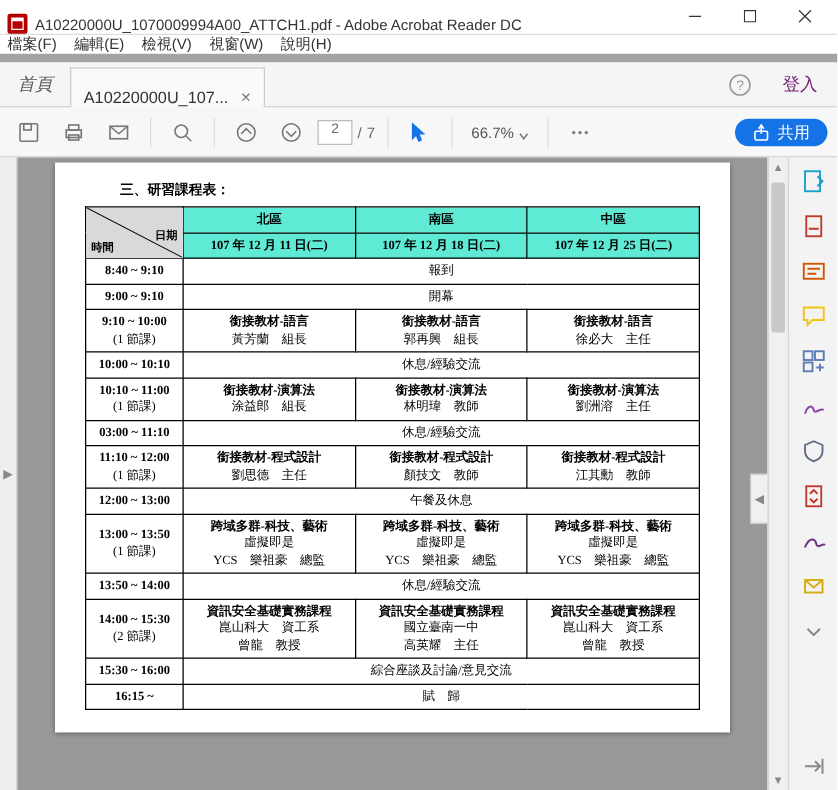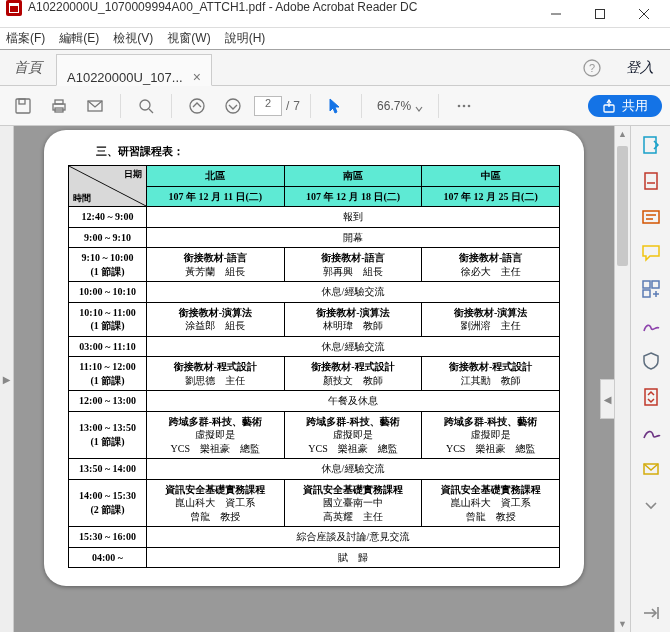--- a/index.html
+++ b/index.html
@@ -1,37 +1,37 @@
 <!DOCTYPE html>
 <html><head>
 <meta charset="utf-8">
 <style>
 * { margin: 0; padding: 0; box-sizing: border-box; }
 body { font-family: "Microsoft YaHei", "PingFang TC", sans-serif; font-size: 12px; background: #fff; width: 670px; height: 632px; overflow: hidden; position: relative; }
 
 
-.titlebar { height: 28px; background: #fff; border-bottom: 1px solid #ddd; display: flex; align-items: flex-start; padding: 0 4px; }
+.titlebar { height: 28px; background: #fff; border-bottom: 1px solid #ddd; display: flex; align-items: flex-end; padding: 0 4px; }
 .titlebar .pdf-icon { width: 16px; height: 16px; background: #b30000; margin: 0 6px 0 2px; border-radius: 2px; position: relative; }
 .titlebar .pdf-icon::after { content: ""; position: absolute; inset: 3px; border: 1px solid #fff; border-top: 3px solid #fff; }
 .titlebar .title { flex: 1; color: #333; font-size: 12px; }
 .winbtns { display: flex; }
 .winbtn { width: 44px; height: 28px; display: flex; align-items: center; justify-content: center; color: #333; }
 .winbtn svg { width: 10px; height: 10px; }
 
 
-.menubar { height: 22px; display: flex; align-items: center; padding: 0 6px; gap: 14px; background: #fff; border-bottom: 1px solid #a3a3a3; font-size: 12px; color: #333; }
+.menubar { height: 22px; display: flex; align-items: center; padding: 0 6px; gap: 14px; background: #fff; border-bottom: 7px solid #a3a3a3; font-size: 12px; color: #333; }
 
 
 .tabrow { height: 36px; background: #f5f5f5; border-bottom: 1px solid #ccc; display: flex; align-items: stretch; }
 .navbtn { padding: 0 14px; display: flex; align-items: center; color: #555; font-size: 14px; font-style: italic; }
 .doctab { background: #fafafa; border: 1px solid #ccc; border-bottom: 1px solid #fafafa; margin-bottom: -1px; padding: 0 10px; display: flex; align-items: flex-end; gap: 10px; color: #333; font-size: 13px; position: relative; top: 4px; height: 32px; }
 .doctab .x { color: #777; font-size: 14px; }
 .spacer { flex: 1; }
 .helpbtn { width: 36px; display: flex; align-items: center; justify-content: center; color: #888; }
-.signin { padding: 0 16px; display: flex; align-items: center; color: #0f172a; font-size: 14px; font-style: italic; }
+.signin { padding: 0 16px; display: flex; align-items: center; color: #701a75; font-size: 14px; }
 
 
 .toolbar { height: 40px; background: #f7f7f7; border-bottom: 1px solid #ccc; display: flex; align-items: center; padding: 0 8px; gap: 6px; }
 .tb { width: 30px; height: 30px; display: flex; align-items: center; justify-content: center; color: #666; border-radius: 3px; }
 .tb svg { width: 18px; height: 18px; }
 .tbsep { width: 1px; height: 24px; background: #ddd; margin: 0 4px; }
 .pagectl { display: flex; align-items: center; gap: 4px; color: #666; }
 .pagectl .inp { width: 28px; height: 20px; border: 1px solid #bbb; text-align: center; font-size: 11px; background: #fff; }
 .zoomsel { display: flex; align-items: flex-end; gap: 4px; color: #555; font-size: 12px; border: 1px solid transparent; padding: 2px 4px; }
 .sharebtn { margin-left: auto; background: #1473e6; color: #fff; border-radius: 14px; height: 22px; padding: 0 14px; display: flex; align-items: center; gap: 6px; font-size: 13px; }
@@ -44,30 +44,30 @@
 .docview { flex: 1; background: #999; overflow: hidden; position: relative; display: flex; flex-direction: column; align-items: center; }
 .vscroll { width: 16px; background: #f0f0f0; border-left: 1px solid #ccc; position: relative; }
 .vscroll .thumb { position: absolute; left: 2px; right: 2px; top: 20px; height: 120px; background: #c8c8c8; border-radius: 2px; }
 .vscroll .arr { position: absolute; left: 0; right: 0; height: 16px; display: flex; align-items: center; justify-content: center; color: #888; font-size: 9px; }
 .vscroll .arr.up { top: 0; } .vscroll .arr.dn { bottom: 0; }
 .toolrail { width: 40px; background: #f3f3f3; border-left: 1px solid #ccc; display: flex; flex-direction: column; align-items: center; padding-top: 8px; gap: 14px; }
 .rail { width: 22px; height: 22px; display: flex; align-items: center; justify-content: center; }
 .rightchev { position: absolute; right: 56px; top: 50%; width: 14px; height: 40px; background: #f0f0f0; border: 1px solid #ccc; border-right: none; display: flex; align-items: center; justify-content: center; color: #888; font-size: 10px; }
 
 
-.page { background: #fff; width: 540px; margin-top: 4px; box-shadow: 0 1px 4px rgba(0,0,0,0.4); padding: 14px 24px 18px; font-family: "Microsoft JhengHei", "PMingLiU", serif; border-radius: 22px; }
+.page { background: #fff; width: 540px; margin-top: 4px; box-shadow: 0 1px 4px rgba(0,0,0,0.4); padding: 14px 24px 18px; font-family: "Microsoft JhengHei", "PMingLiU", serif; }
 .page .caption { font-size: 11px; margin: 0 0 6px 28px; font-weight: bold; }
 .sched { width: 100%; border-collapse: collapse; }
 .sched th, .sched td { border: 1px solid #000; padding: 3px 4px; text-align: center; font-size: 10px; line-height: 1.35; }
 .sched thead th { background: #5eead4; font-weight: bold; }
 .sched .timecell { width: 78px; font-weight: bold; }
-.sched .timecell .sub { font-weight: bold; display: block; }
+.sched .timecell .sub { font-weight: normal; display: block; }
 .sched .diag { position: relative; background: #d9d9d9; }
 .sched .diag svg { position: absolute; inset: 0; width: 100%; height: 100%; }
-.sched .diag .tl { position: absolute; top: 2px; right: 4px; font-size: 9px; }
+.sched .diag .tl { position: absolute; top: 16px; right: 4px; font-size: 9px; }
 .sched .diag .bl { position: absolute; bottom: 2px; left: 4px; font-size: 9px; }
 </style>
 </head>
 <body>
 
 <div class="titlebar">
   <div class="pdf-icon"></div>
   <div class="title">A10220000U_1070009994A00_ATTCH1.pdf - Adobe Acrobat Reader DC</div>
   <div class="winbtns">
     <div class="winbtn">
@@ -212,21 +212,21 @@
             <th>中區</th>
           </tr>
           <tr>
             <th>107 年 12 月 11 日(二)</th>
             <th>107 年 12 月 18 日(二)</th>
             <th>107 年 12 月 25 日(二)</th>
           </tr>
         </thead>
         <tbody id="sched-body">
             <tr>
-              <td class="timecell">12:40 ~ 9:00</td>
+              <td class="timecell">8:40 ~ 9:10</td>
               <td colspan="3">報到</td>
             </tr>
             <tr>
               <td class="timecell">9:00 ~ 9:10</td>
               <td colspan="3">開幕</td>
             </tr>
             <tr>
               <td class="timecell">9:10 ~ 10:00<span class="sub">(1 節課)</span></td>
               <td><b>銜接教材-語言</b><br>黃芳蘭　組長</td>
               <td><b>銜接教材-語言</b><br>郭再興　組長</td>
@@ -270,21 +270,21 @@
               <td class="timecell">14:00 ~ 15:30<span class="sub">(2 節課)</span></td>
               <td><b>資訊安全基礎實務課程</b><br>崑山科大　資工系<br>曾龍　教授</td>
               <td><b>資訊安全基礎實務課程</b><br>國立臺南一中<br>高英耀　主任</td>
               <td><b>資訊安全基礎實務課程</b><br>崑山科大　資工系<br>曾龍　教授</td>
             </tr>
             <tr>
               <td class="timecell">15:30 ~ 16:00</td>
               <td colspan="3">綜合座談及討論/意見交流</td>
             </tr>
             <tr>
-              <td class="timecell">04:00 ~</td>
+              <td class="timecell">16:15 ~</td>
               <td colspan="3">賦　歸</td>
             </tr>
           </tbody>
       </table>
     </div>
   </div>
 
   <div class="vscroll">
     <div class="arr up">▲</div>
     <div class="thumb"></div>

